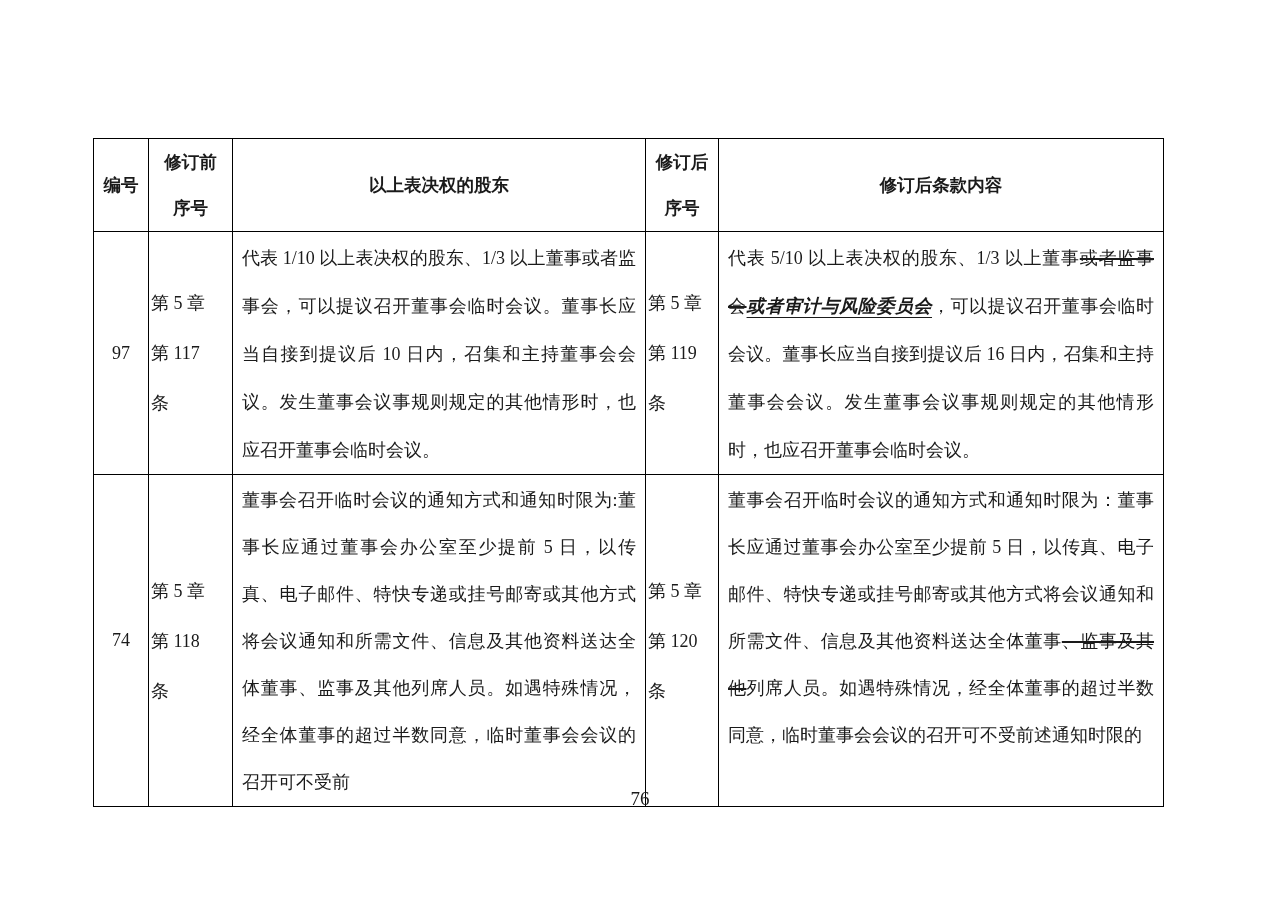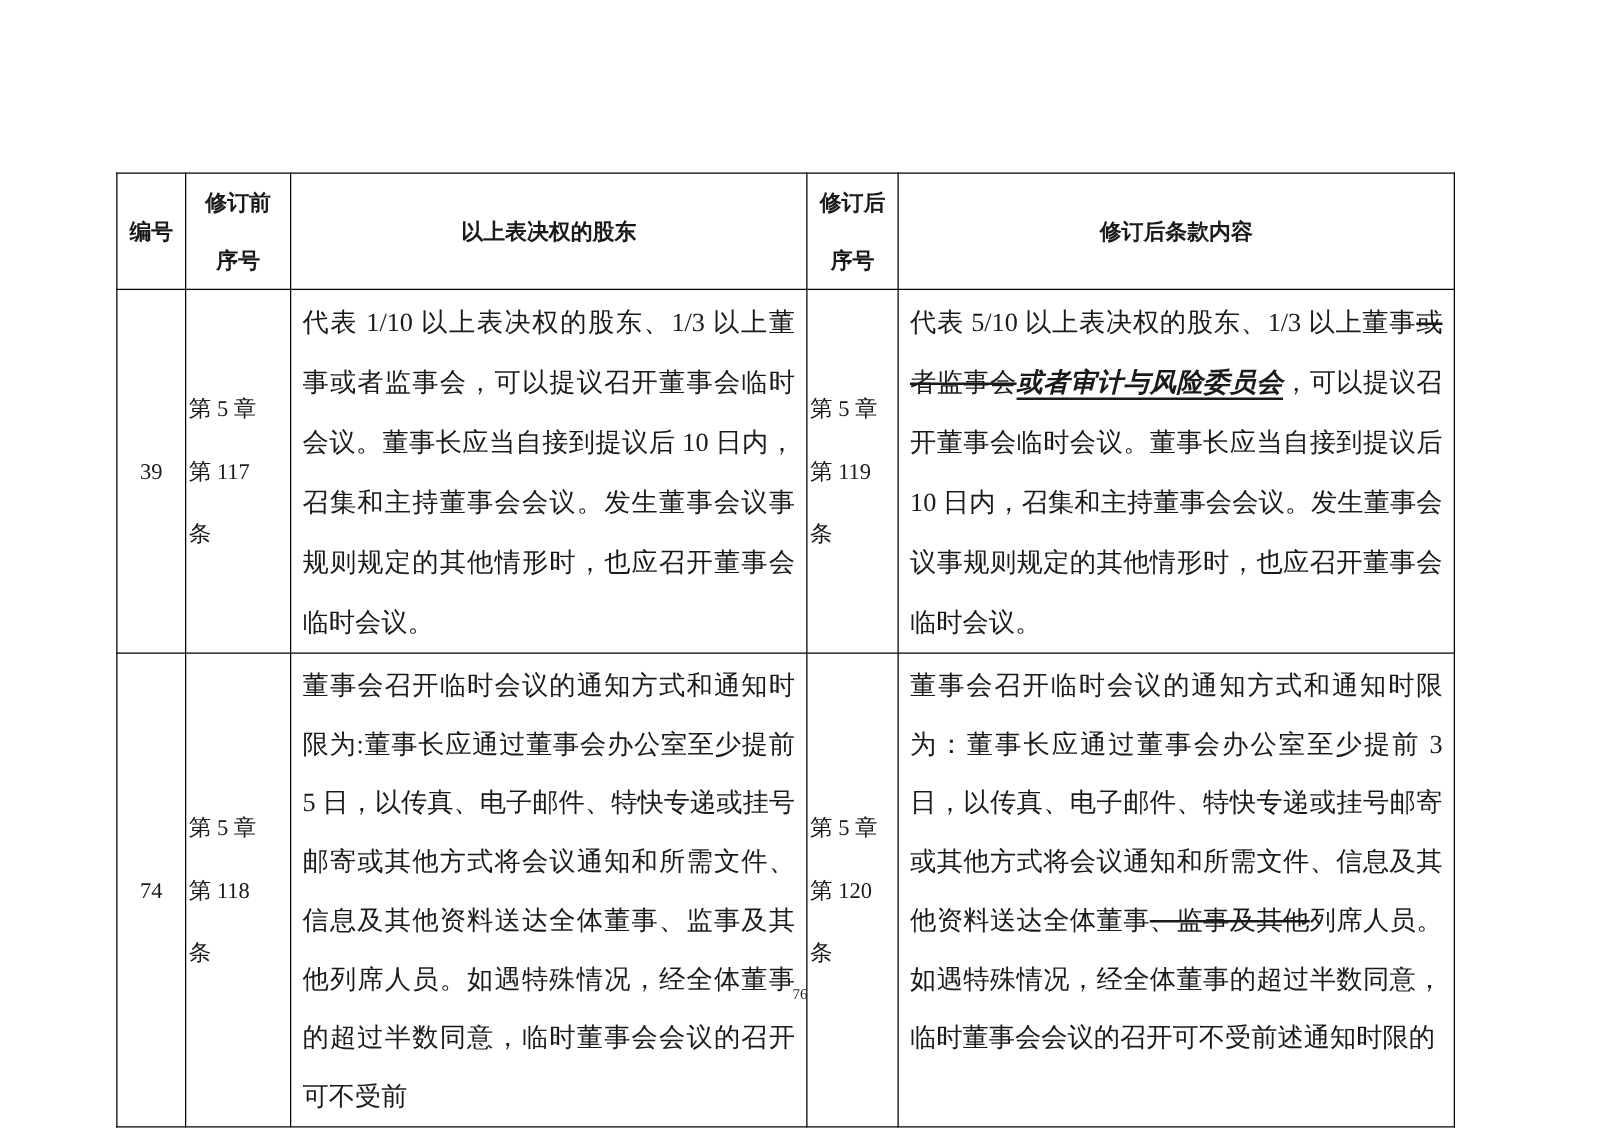--- a/index.html
+++ b/index.html
@@ -43,21 +43,21 @@
   .cell-seq {
     font-size: 18px;
     text-align: left;
     vertical-align: middle;
     white-space: pre-line;
     line-height: 50px;
     padding: 0 2px;
   }
   
   .cell-content {
-    font-size: 21px;
+    font-size: 18px;
     vertical-align: top;
     text-align: justify;
     line-height: 48px;
     padding: 2px 9px 0 9px;
   }
   .row-73 { height: 242px; }
   .row-74 { height: 283px; }
   .row-74 .cell-content { line-height: 47px; }
   .seg-normal { }
   .seg-del { text-decoration: line-through; text-decoration-thickness: 1.5px; }
@@ -66,21 +66,21 @@
     font-style: italic;
     text-decoration: underline;
     text-underline-offset: 5px;
   }
   .page-footer {
     position: absolute;
     left: 0;
     top: 788px;
     width: 1280px;
     text-align: center;
-    font-size: 12px;
+    font-size: 19px;
   }
 </style>
 </head>
 <body>
 
 <table class="doc-table">
   <colgroup>
     <col style="width:55px">
     <col style="width:84px">
     <col style="width:413px">
@@ -91,37 +91,37 @@
       <tr>
     <th>编号</th>
     <th>修订前
 序号</th>
     <th>以上表决权的股东</th>
     <th>修订后
 序号</th>
     <th>修订后条款内容</th>
   </tr>
   <tr class="row-73">
-    <td class="cell-id">39</td>
+    <td class="cell-id">97</td>
     <td class="cell-seq">第 5 章
 第 117
 条</td>
     <td class="cell-content"><span class="seg-normal">代表 1/10 以上表决权的股东、1/3 以上董事或者监事会，可以提议召开董事会临时会议。董事长应当自接到提议后 10 日内，召集和主持董事会会议。发生董事会议事规则规定的其他情形时，也应召开董事会临时会议。</span></td>
     <td class="cell-seq">第 5 章
 第 119
 条</td>
-    <td class="cell-content"><span class="seg-normal">代表 5/10 以上表决权的股东、1/3 以上董事</span><span class="seg-del">或者监事会</span><span class="seg-ins">或者审计与风险委员会</span><span class="seg-normal">，可以提议召开董事会临时会议。董事长应当自接到提议后 10 日内，召集和主持董事会会议。发生董事会议事规则规定的其他情形时，也应召开董事会临时会议。</span></td>
+    <td class="cell-content"><span class="seg-normal">代表 5/10 以上表决权的股东、1/3 以上董事</span><span class="seg-del">或者监事会</span><span class="seg-ins">或者审计与风险委员会</span><span class="seg-normal">，可以提议召开董事会临时会议。董事长应当自接到提议后 16 日内，召集和主持董事会会议。发生董事会议事规则规定的其他情形时，也应召开董事会临时会议。</span></td>
   </tr>
   <tr class="row-74">
     <td class="cell-id">74</td>
     <td class="cell-seq">第 5 章
 第 118
 条</td>
     <td class="cell-content"><span class="seg-normal">董事会召开临时会议的通知方式和通知时限为:董事长应通过董事会办公室至少提前 5 日，以传真、电子邮件、特快专递或挂号邮寄或其他方式将会议通知和所需文件、信息及其他资料送达全体董事、监事及其他列席人员。如遇特殊情况，经全体董事的超过半数同意，临时董事会会议的召开可不受前</span></td>
     <td class="cell-seq">第 5 章
 第 120
 条</td>
-    <td class="cell-content"><span class="seg-normal">董事会召开临时会议的通知方式和通知时限为：董事长应通过董事会办公室至少提前 3 日，以传真、电子邮件、特快专递或挂号邮寄或其他方式将会议通知和所需文件、信息及其他资料送达全体董事</span><span class="seg-del">、监事及其他</span><span class="seg-normal">列席人员。如遇特殊情况，经全体董事的超过半数同意，临时董事会会议的召开可不受前述通知时限的</span></td>
+    <td class="cell-content"><span class="seg-normal">董事会召开临时会议的通知方式和通知时限为：董事长应通过董事会办公室至少提前 5 日，以传真、电子邮件、特快专递或挂号邮寄或其他方式将会议通知和所需文件、信息及其他资料送达全体董事</span><span class="seg-del">、监事及其他</span><span class="seg-normal">列席人员。如遇特殊情况，经全体董事的超过半数同意，临时董事会会议的召开可不受前述通知时限的</span></td>
   </tr>
 </tbody>
   </table>
 
 <div class="page-footer">76</div>
 
 </body></html>

